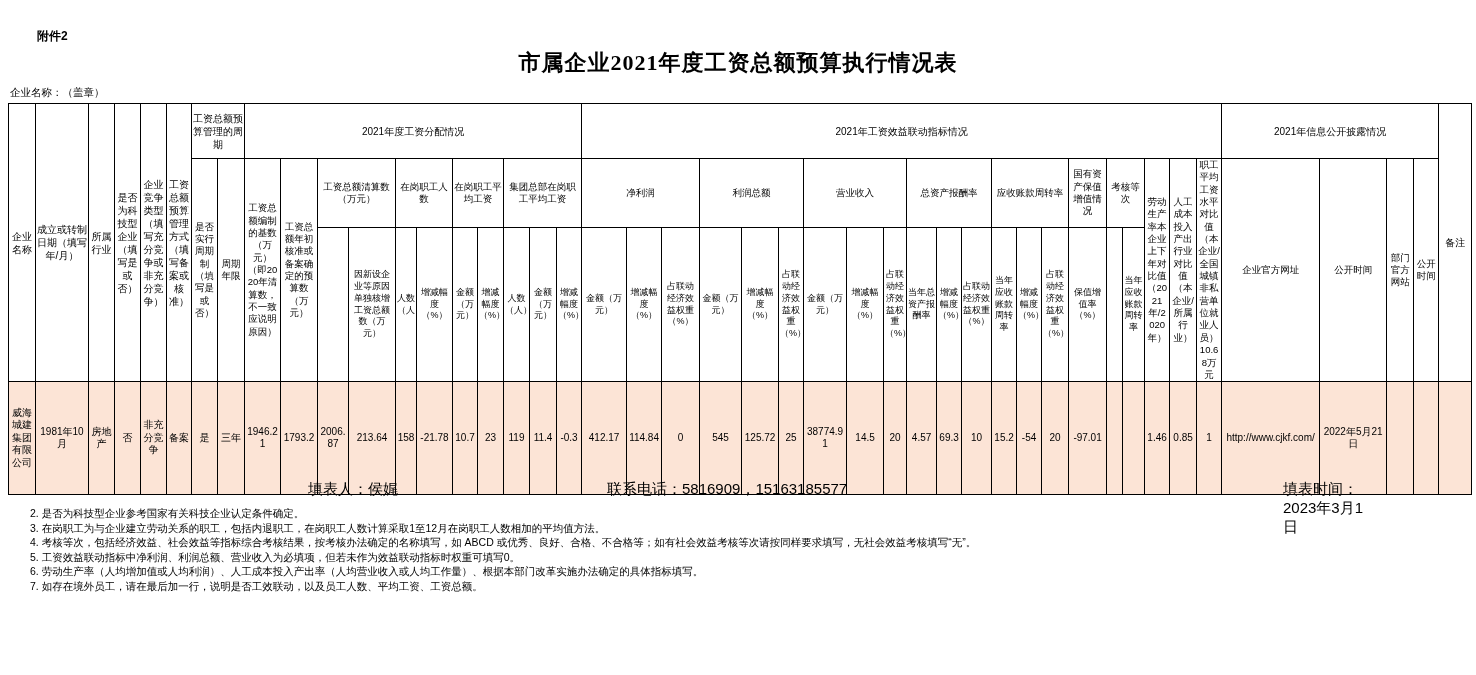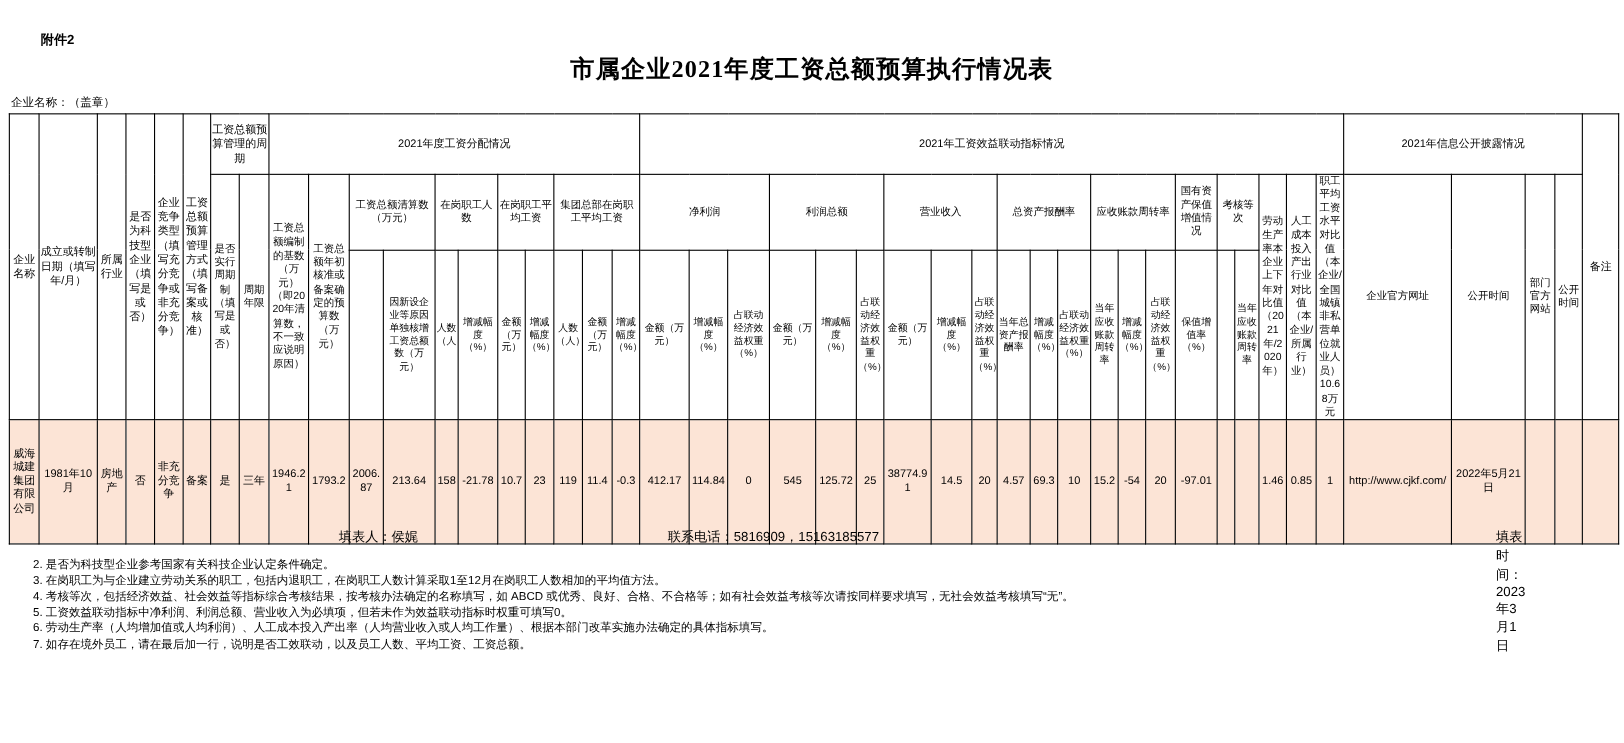--- a/index.html
+++ b/index.html
@@ -10,24 +10,24 @@
   table.sheet{position:absolute;left:8px;top:103px;border-collapse:collapse;table-layout:fixed;width:1463px;}
   table.sheet th,table.sheet td{border:1px solid #000;padding:0 1px;text-align:center;vertical-align:middle;word-break:break-all;overflow:hidden;font-weight:normal;}
   table.sheet th{font-size:9px;line-height:1.3;background:#fff;}
   tr.hr1{height:55px;} tr.hr1 th{font-size:10px;}
   tr.hr2{height:67px;} tr.hr2 th{font-size:9.5px;}
   tr.hr3{height:150px;}
   tr.datarow{height:113px;}
   tr.datarow td{background:#FCE4D6;font-size:10px;line-height:1.25;}
   td.num{text-align:right;padding-right:2px;}
   td.url{font-size:9px;text-align:left;padding:0 1px;}
-  .footer-line{position:absolute;left:0;top:480px;width:1376px;height:16px;font-size:12px;}
+  .footer-line{position:absolute;left:0;top:480px;width:1376px;height:16px;font-size:15px;}
   .footer-line .fp{position:absolute;left:308px;}
   .footer-line .ft{position:absolute;left:607px;}
-  .footer-line .fd{position:absolute;left:1360px;}
+  .footer-line .fd{position:absolute;left:1283px;}
   .notes{position:absolute;left:8px;top:506px;font-size:10.5px;line-height:14.6px;}
   .notes .note-item{padding-left:22px;}
   .notes .first{padding-left:0;}
 </style>
 </head>
 <body>
 
 <div class="attachment">附件2</div>
 <div class="main-title">市属企业2021年度工资总额预算执行情况表</div>
 <div class="company-label">企业名称：（盖章）</div>

